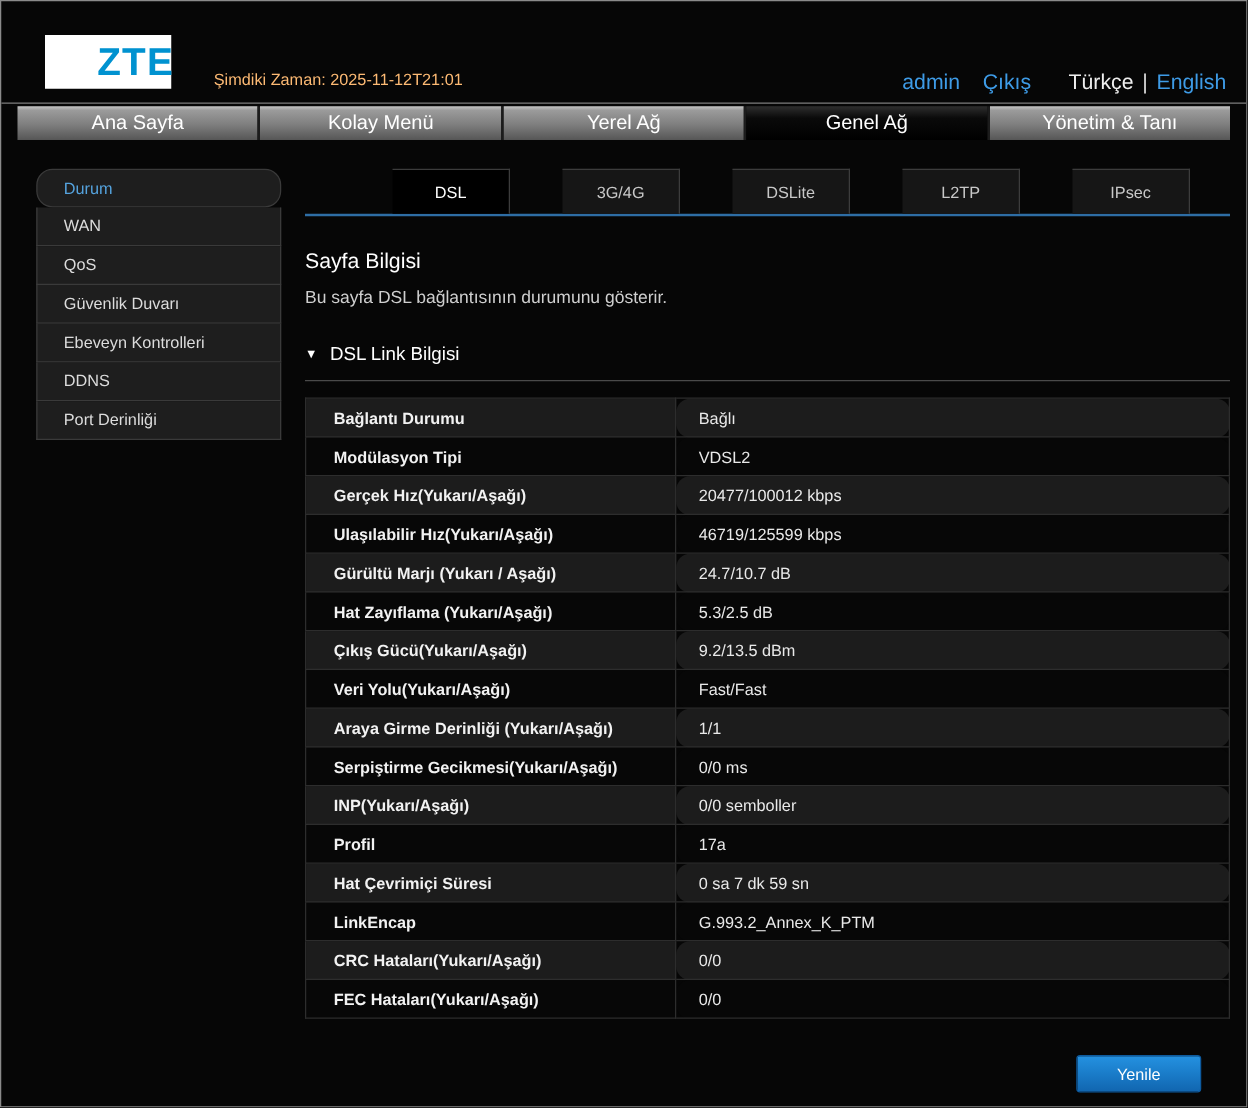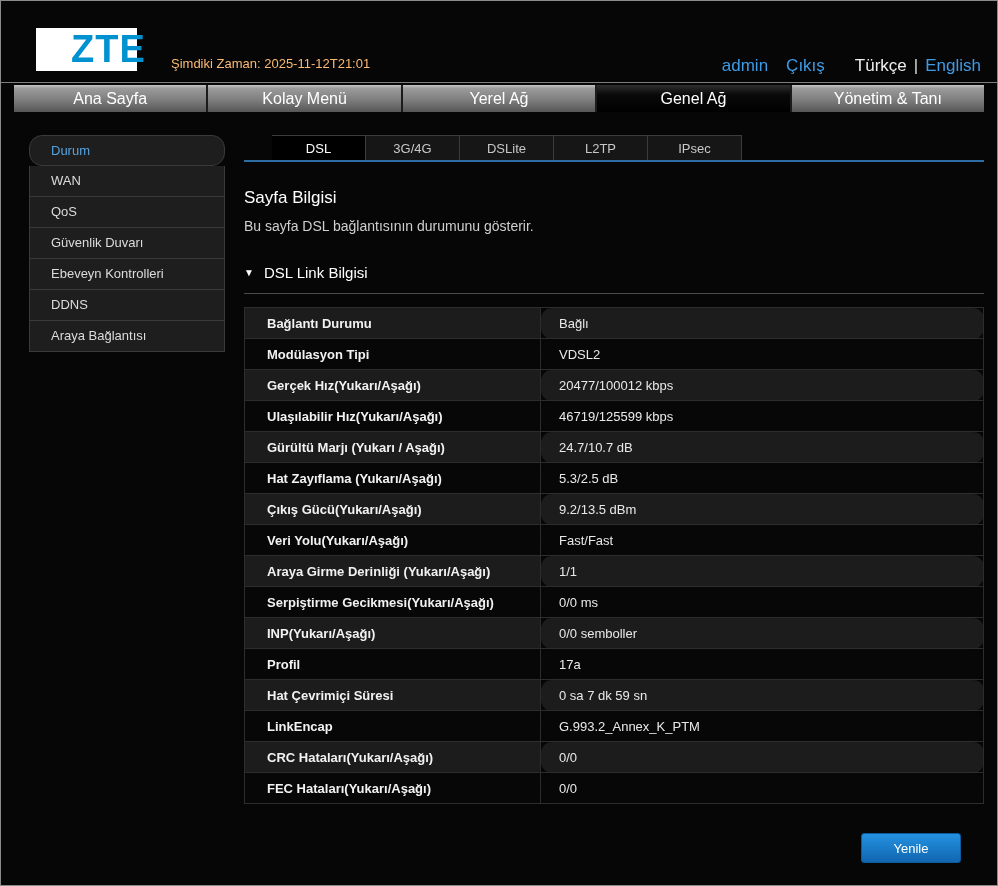--- a/index.html
+++ b/index.html
@@ -24,21 +24,21 @@
   .logo-box {
     position: absolute;
     left: 35px; top: 27px;
     width: 101px; height: 43px;
     background: #ffffff;
     display: flex; align-items: center; justify-content: center;
   }
   .logo-text {
     color: #0092d0;
     font-weight: bold;
-    font-size: 38px;
+    font-size: 31px;
     letter-spacing: 1px;
     margin-left: 44px;
   }
   .time-text {
     position: absolute;
     left: 170px; top: 55px;
     color: #fdba74;
     font-size: 13px;
   }
   .header-links {
@@ -95,21 +95,22 @@
   }
   .sidebar-item:first-child { border-top: 1px solid #3a3a3a; }
   .sidebar-item.active { color: #55a3de; border-radius: 13px; }
 
   .main { flex: 1; min-width: 0; }
 
   
   .subtabs {
     display: flex;
     border-bottom: 2px solid #2e6da4;
-    height: 27px;
+    height: 38px;
+    gap: 42px;
   }
   .subtab-spacer { width: 28px; }
   .subtab {
     width: 94px;
     background: #161616;
     border: 1px solid #3c3c3c;
     border-bottom: none;
     border-left: none;
     color: #c8c8c8;
     font-size: 13px;
@@ -217,21 +218,21 @@
 
   <div class="content">
 
     <div class="sidebar">
         <div class="sidebar-item active">Durum</div>
         <div class="sidebar-item">WAN</div>
         <div class="sidebar-item">QoS</div>
         <div class="sidebar-item">Güvenlik Duvarı</div>
         <div class="sidebar-item">Ebeveyn Kontrolleri</div>
         <div class="sidebar-item">DDNS</div>
-        <div class="sidebar-item">Araya Bağlantısı</div>
+        <div class="sidebar-item">Port Derinliği</div>
       </div>
 
     <div class="main">
 
       <div class="subtabs">
         <div class="subtab-spacer"></div>
       <div class="subtab active">DSL</div>
           <div class="subtab">3G/4G</div>
           <div class="subtab">DSLite</div>
           <div class="subtab">L2TP</div>

